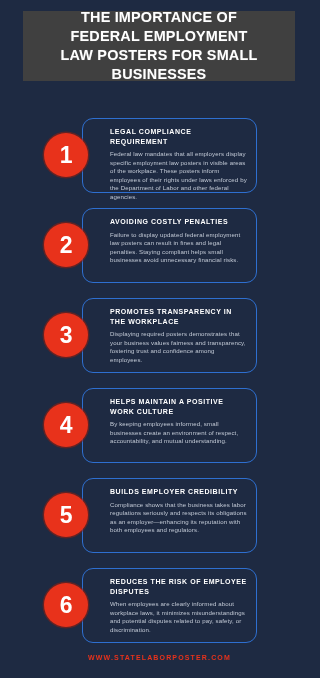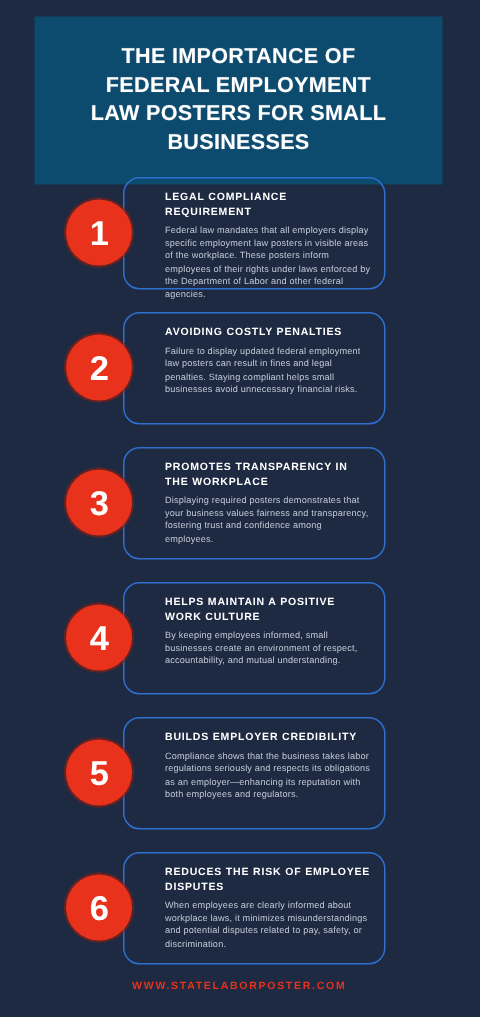--- a/index.html
+++ b/index.html
@@ -14,22 +14,22 @@
     overflow: hidden;
     position: relative;
   }
 
   
   .banner {
     position: absolute;
     left: 23px;
     top: 11px;
     width: 272px;
-    height: 112px;
-    background: #0c4a6e;
+    height: 70px;
+    background: #404040;
     display: flex;
     align-items: center;
     justify-content: center;
     box-sizing: border-box;
     padding: 2px 6px;
   }
   .banner-title {
     color: #ffffff;
     font-size: 14.4px;
     font-weight: bold;

